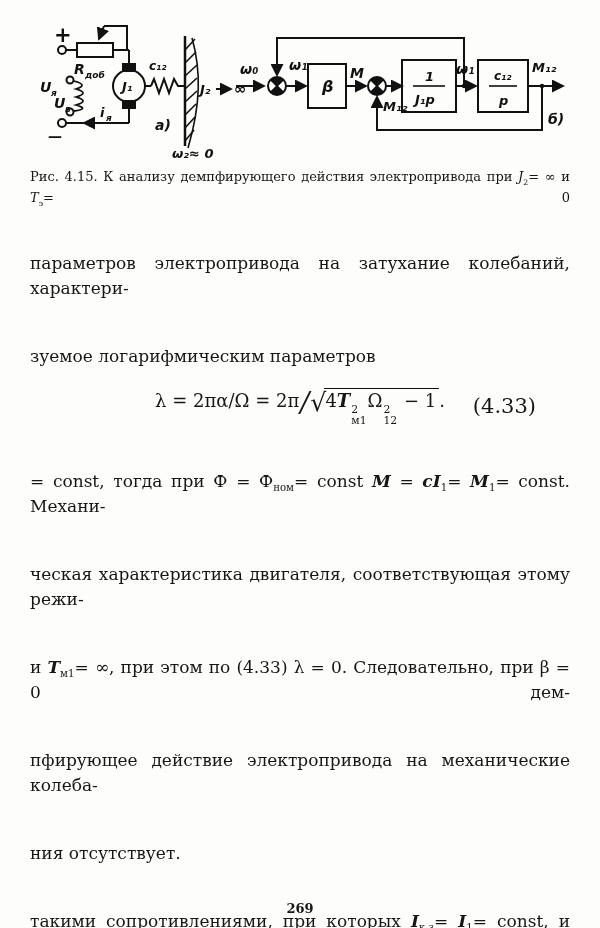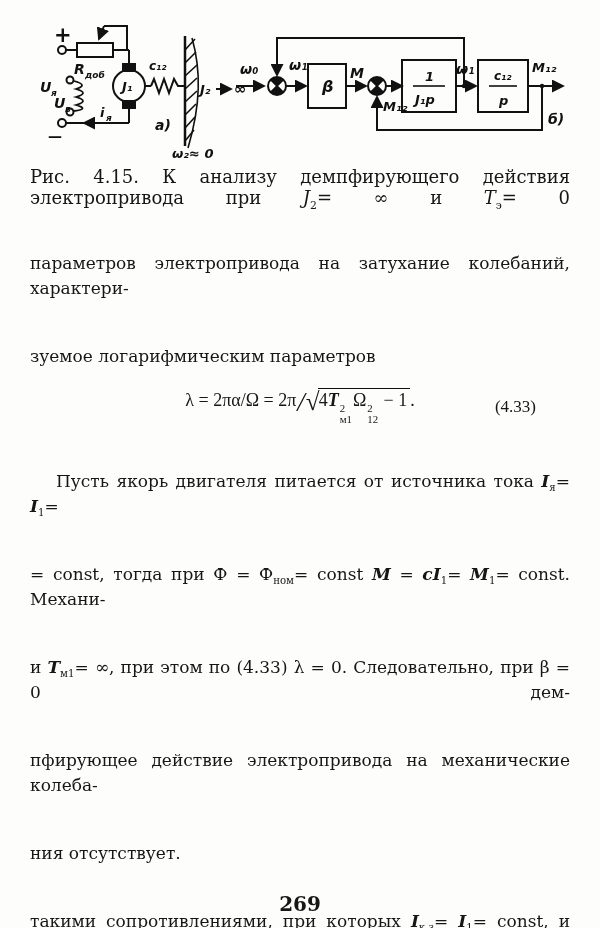--- a/index.html
+++ b/index.html
@@ -7,38 +7,38 @@
   .page{
     position:relative;width:600px;height:928px;box-sizing:border-box;
     background:#fdfdfb;color:#161616;
     font-family:"DejaVu Serif","Liberation Serif",serif;
     overflow:hidden;
   }
   svg text{font-family:"DejaVu Sans","Liberation Sans",sans-serif;fill:#111;}
   .fl{font-style:italic;font-weight:bold;}
   .fs{font-style:italic;font-weight:bold;}
   .caption{
-    margin:6px 30px 0 30px;font-size:18px;line-height:21px;
+    margin:6px 30px 0 30px;font-size:13px;line-height:21px;
     text-align:justify;text-align-last:justify;
   }
   .tx{margin:13px 30px 0 30px;font-size:17px;line-height:25px;}
   .line{text-align:justify;text-align-last:justify;white-space:normal;margin-top:43px;}
   .line.end{text-align-last:auto;}
   .line.ind{text-indent:26px;}
   sub{font-size:0.60em;line-height:0;}
   .eq{position:relative;text-align:center;font-size:18px;}
-  .eq1{margin:13px 30px 10px 30px;padding-top:6px;height:38px;font-family:Liberation Serif, serif;}
-  .eq .num{position:absolute;right:4px;top:12px;font-size:17px;font-style:normal;}
+  .eq1{margin:13px 30px 10px 30px;padding-top:6px;height:38px;}
+  .eq .num{position:absolute;right:4px;top:12px;font-size:21px;font-style:normal;}
   .bigsl{font-size:1.5em;font-style:italic;vertical-align:-0.18em;padding:0 1px;}
   .rt{font-size:1.4em;vertical-align:-0.14em;margin-right:-2px;}
   .rad{border-top:1.6px solid #111;padding:1px 3px 0 1px;}
   .ss{display:inline-flex;flex-direction:column;text-align:left;
       font-size:0.60em;line-height:1.02;vertical-align:-0.52em;margin:0 1px;}
   .pageno{position:absolute;bottom:12px;left:0;width:100%;text-align:center;
-      font-size:20px;font-weight:bold;}
+      font-size:13px;font-weight:bold;}
 </style>
 </head>
 <body>
 
 <div class="page">
 
   <svg width="600" height="152" viewBox="0 0 600 152" style="display:block;margin-top:8px;">
     <defs>
       <marker id="ah" viewBox="0 0 10 10" refX="8.5" refY="5" markerWidth="6.5" markerHeight="6.5" orient="auto-start-reverse">
         <path d="M0,0 L10,5 L0,10 z" fill="#111"></path>
@@ -176,22 +176,22 @@
               <span>2</span>
               <span>м1</span>
             </span>Ω<span class="ss">
               <span>2</span>
               <span>12</span>
             </span> − 1</span>.</span>
       <span class="num">(4.33)</span>
     </div>
 
     <div>
-      <div class="line ind">Пусть якорь двигателя питается от источника тока <b><i>I</i></b><sub>я</sub>= <b><i>I</i></b><sub>1</sub>=</div>
       <div class="line">= const, тогда при Ф = Ф<sub>ном</sub>= const <b><i>M</i></b> = <b><i>cI</i></b><sub>1</sub>= <b><i>M</i></b><sub>1</sub>= const. Механи-</div>
+      <div class="line">ческая характеристика двигателя, соответствующая этому режи-</div>
       <div class="line">и <b><i>T</i></b><sub>м1</sub>= ∞, при этом по (4.33) λ = 0. Следовательно, при β = 0 дем-</div>
       <div class="line">пфирующее действие электропривода на механические колеба-</div>
       <div class="line end">ния отсутствует.</div>
     </div>
 
     <div>
       <div class="line">такими сопротивлениями, при которых <b><i>I</i></b><sub>к.з</sub>= <b><i>I</i></b><sub>1</sub>= const, и полу-</div>
       <div class="line end">рис. 4.16,<i>а</i>. Этим характеристикам соответствуют значения</div>
     </div>
 

